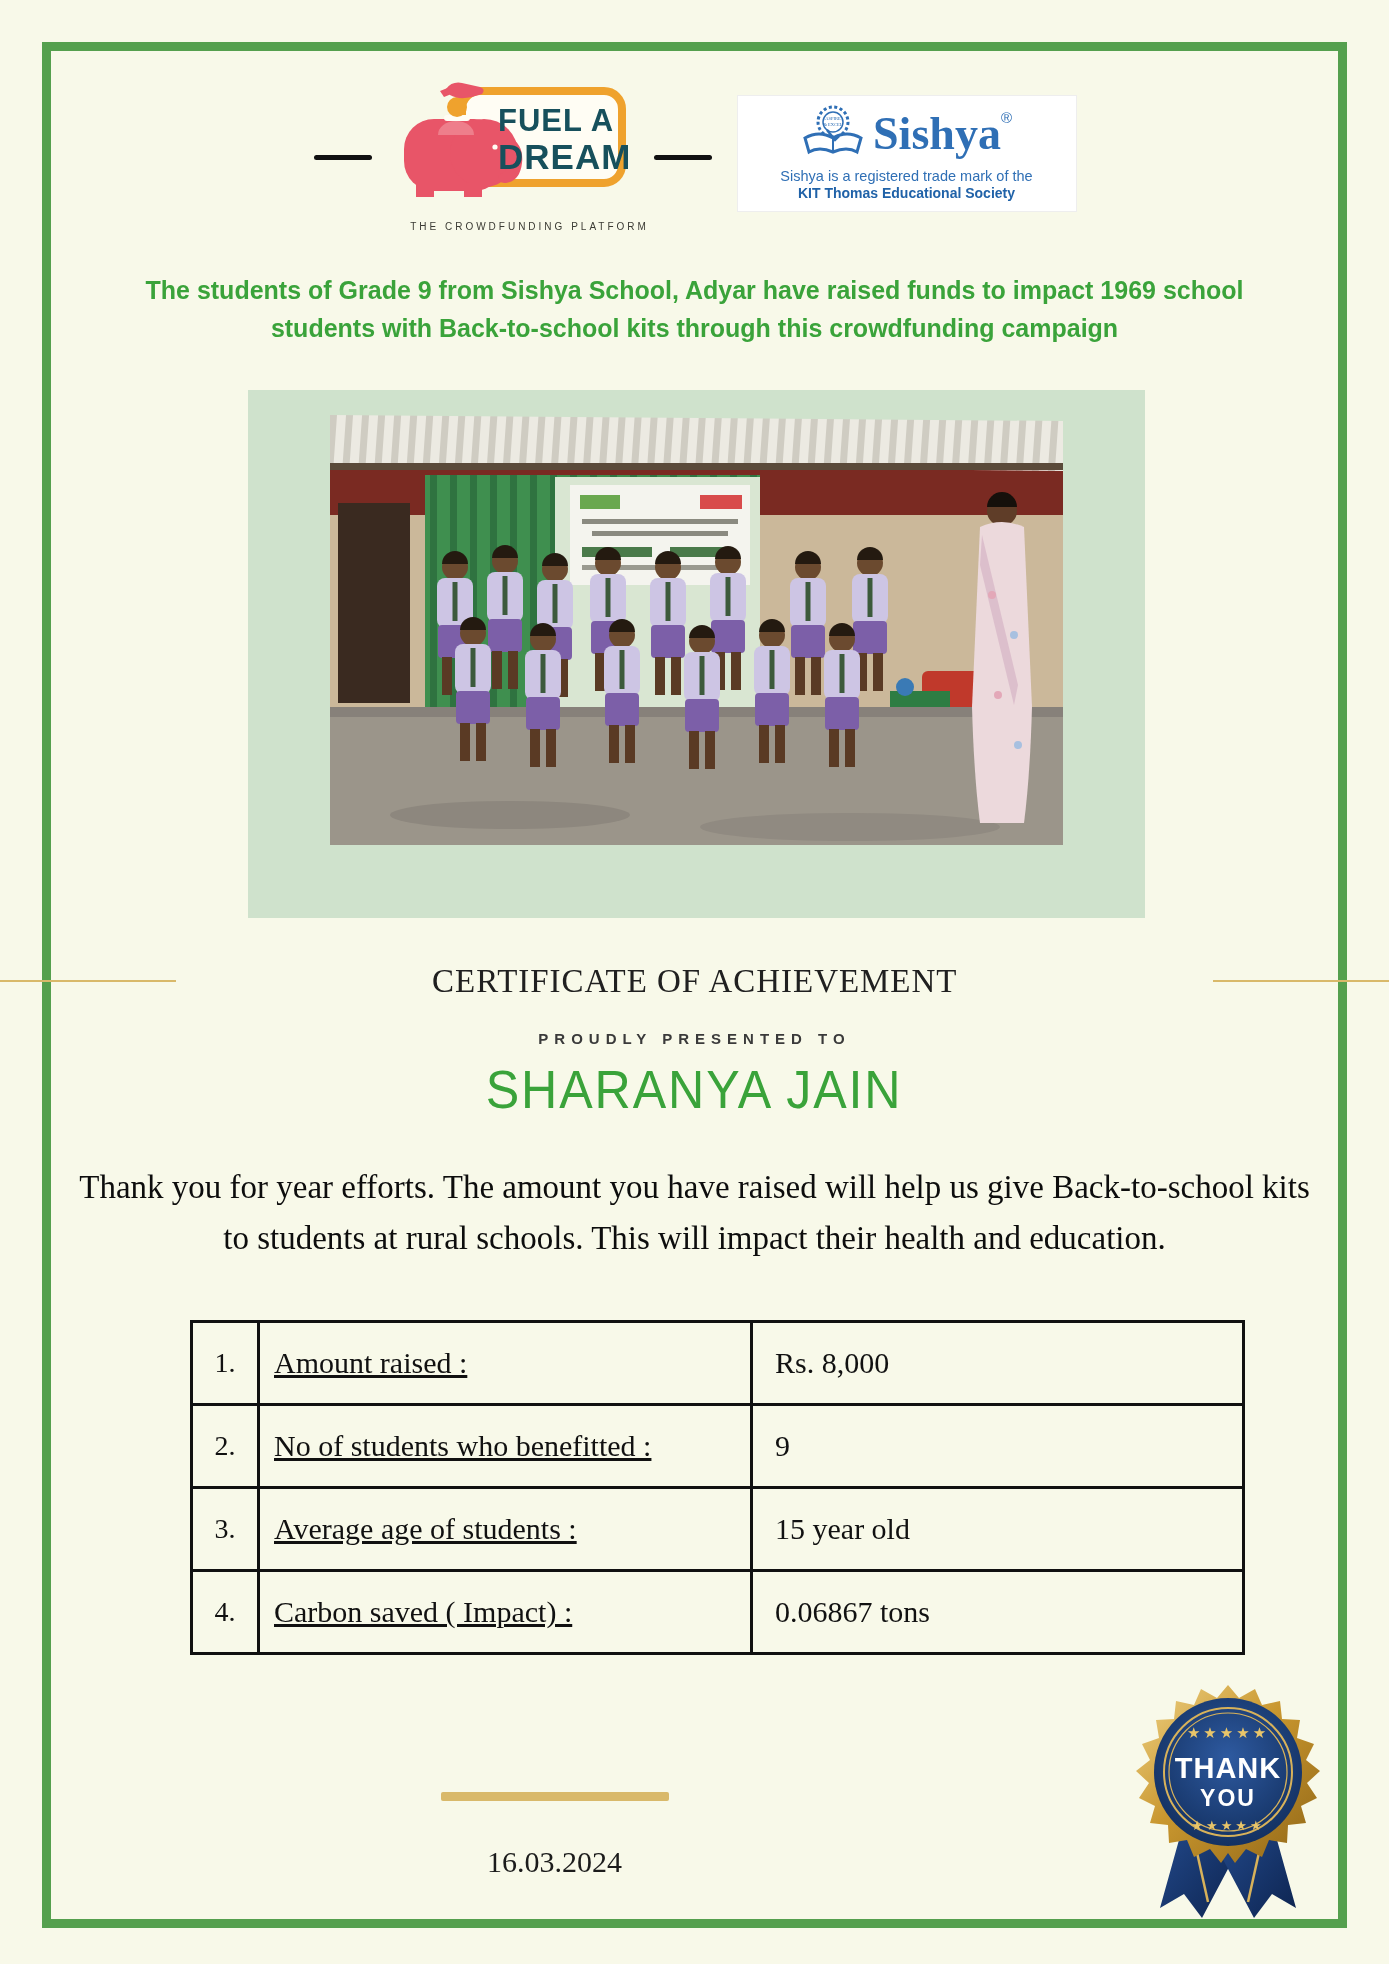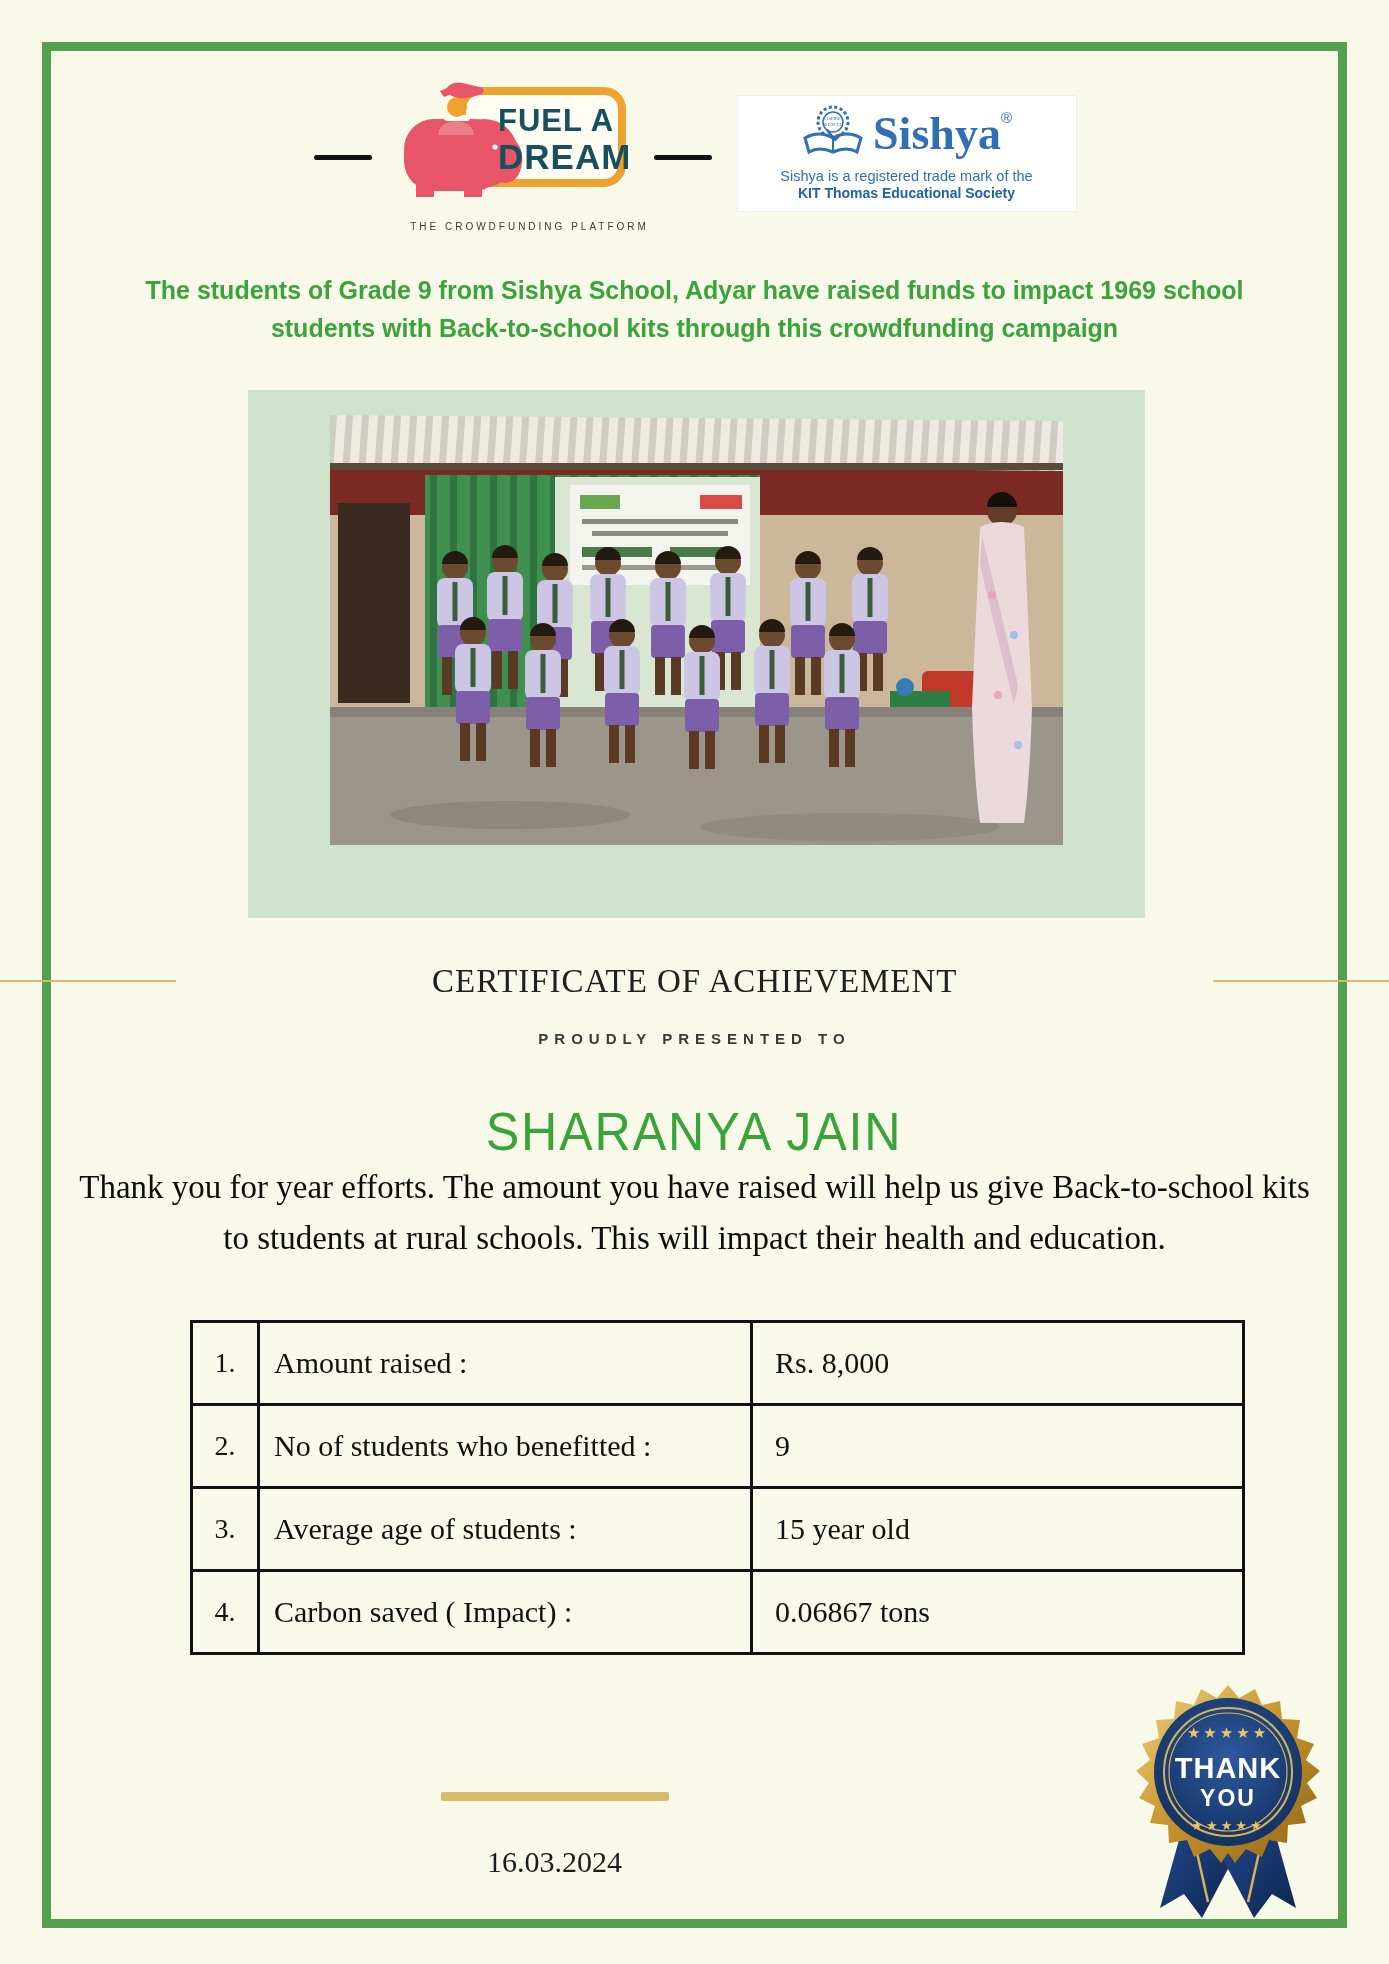--- a/index.html
+++ b/index.html
@@ -62,37 +62,37 @@
   .cert-title{
     font-family:"Liberation Serif",serif;font-size:34px;color:#202020;letter-spacing:1px;
     transform:scaleX(.97);white-space:nowrap;
   }
   .presented{
     position:absolute;left:0;right:0;top:1030px;text-align:center;
     font-size:15px;font-weight:600;color:#3a3a3a;letter-spacing:6px;
   }
   .recipient{
     position:absolute;left:0;right:0;top:1058px;text-align:center;
-    font-size:54px;color:#3aa33a;letter-spacing:2px;margin-top:42px;
+    font-size:54px;color:#3aa33a;letter-spacing:2px;
   }
   .recipient>span{display:inline-block;transform:scaleX(.93);transform-origin:center;}
   
   .message{
     position:absolute;left:64px;right:64px;top:1162px;text-align:center;
     font-family:"Liberation Serif",serif;font-size:33px;color:#0d0d0d;line-height:1.55;
   }
   
   .impact-table{
     position:absolute;left:190px;top:1320px;width:1055px;
     border-collapse:collapse;
     font-family:"Liberation Serif",serif;font-size:30px;color:#111;
   }
   .impact-table td{border:3px solid #111;height:80px;padding:0 14px;}
   .impact-table td.num{width:56px;text-align:center;font-size:28px;padding:0 4px;}
-  .impact-table td.lbl{width:462px;}
+  .impact-table td.lbl{width:462px;text-decoration:underline;}
   .impact-table td.val{padding-left:22px;}
   
   .footer-date{
     position:absolute;left:422px;top:1792px;width:265px;text-align:center;
   }
   .gold-bar{width:228px;height:9px;background:#d9b96a;border-radius:2px;margin:0 auto;}
   .date-text{font-family:"Liberation Serif",serif;font-size:30px;color:#1c1c1c;margin-top:44px;}
   
   .badge{position:absolute;left:1122px;top:1672px;width:212px;height:252px;z-index:5;}
 </style>

